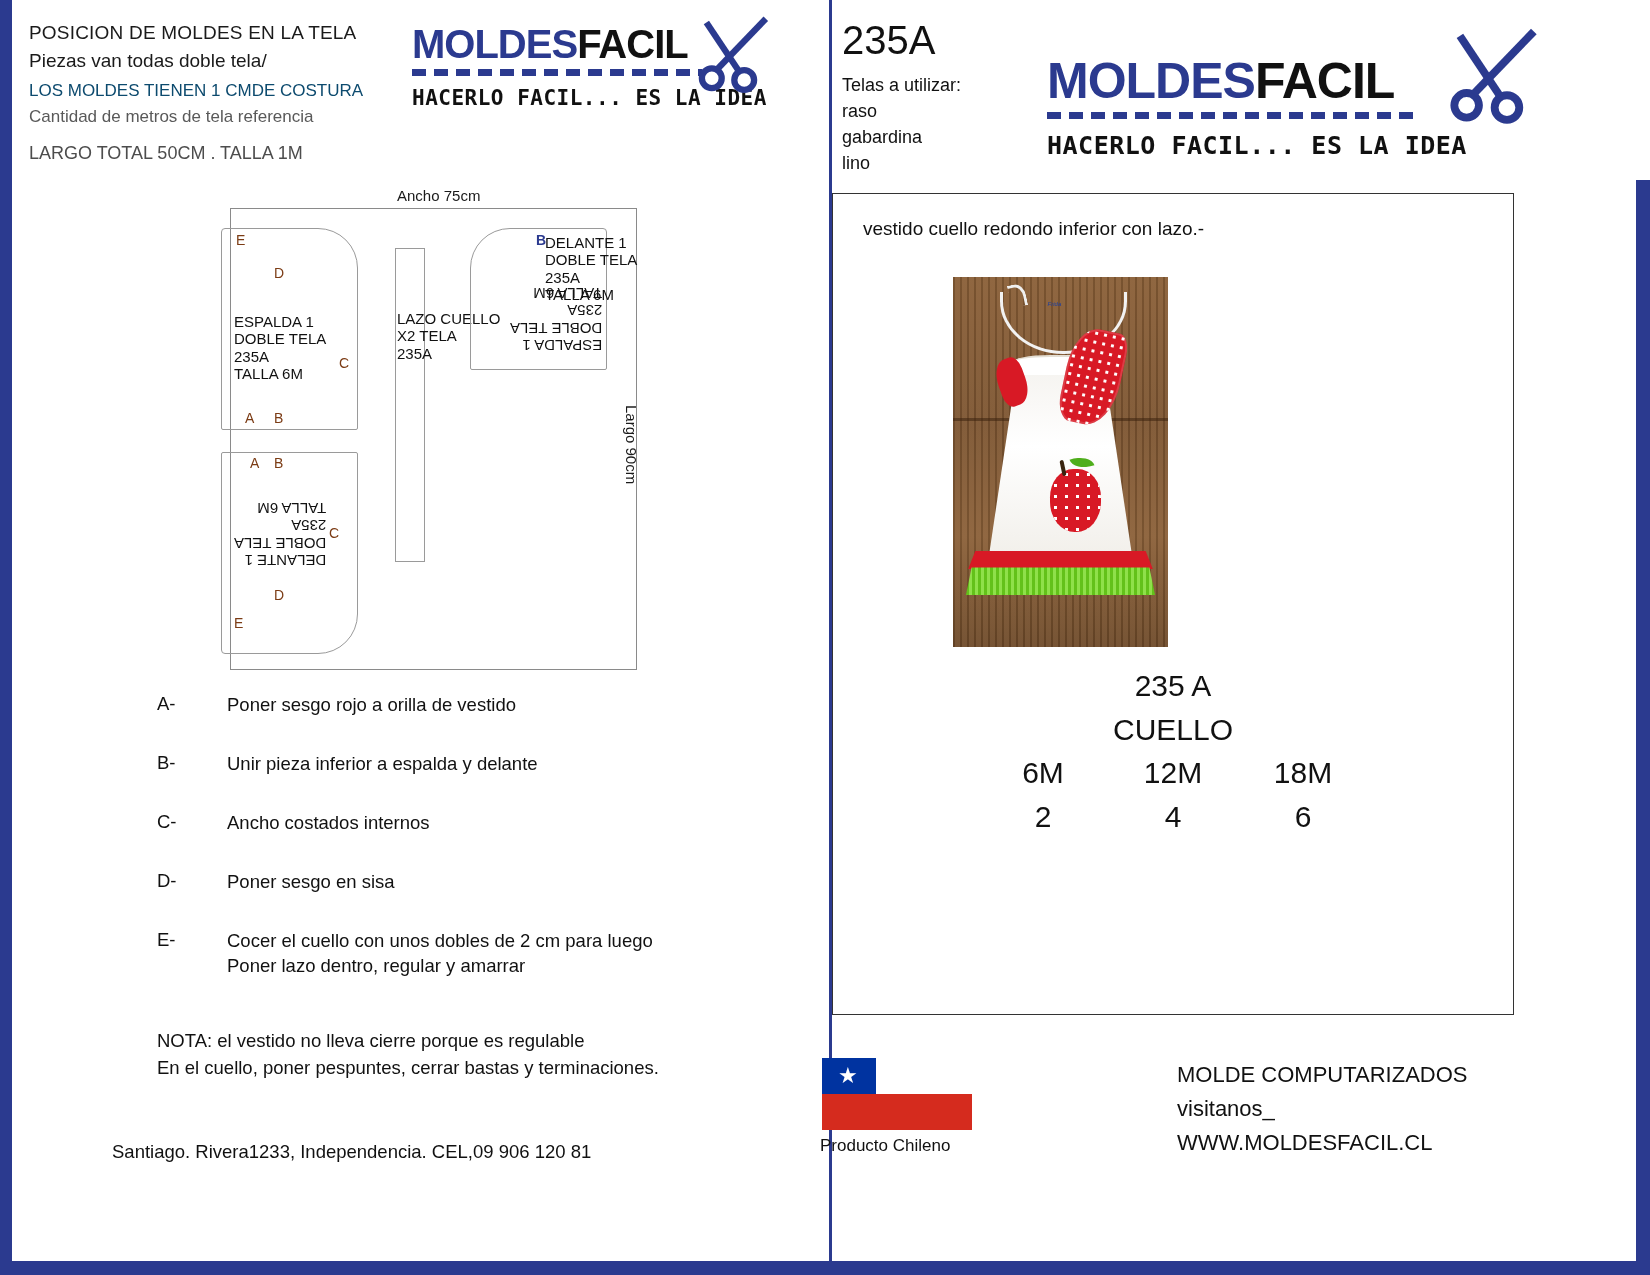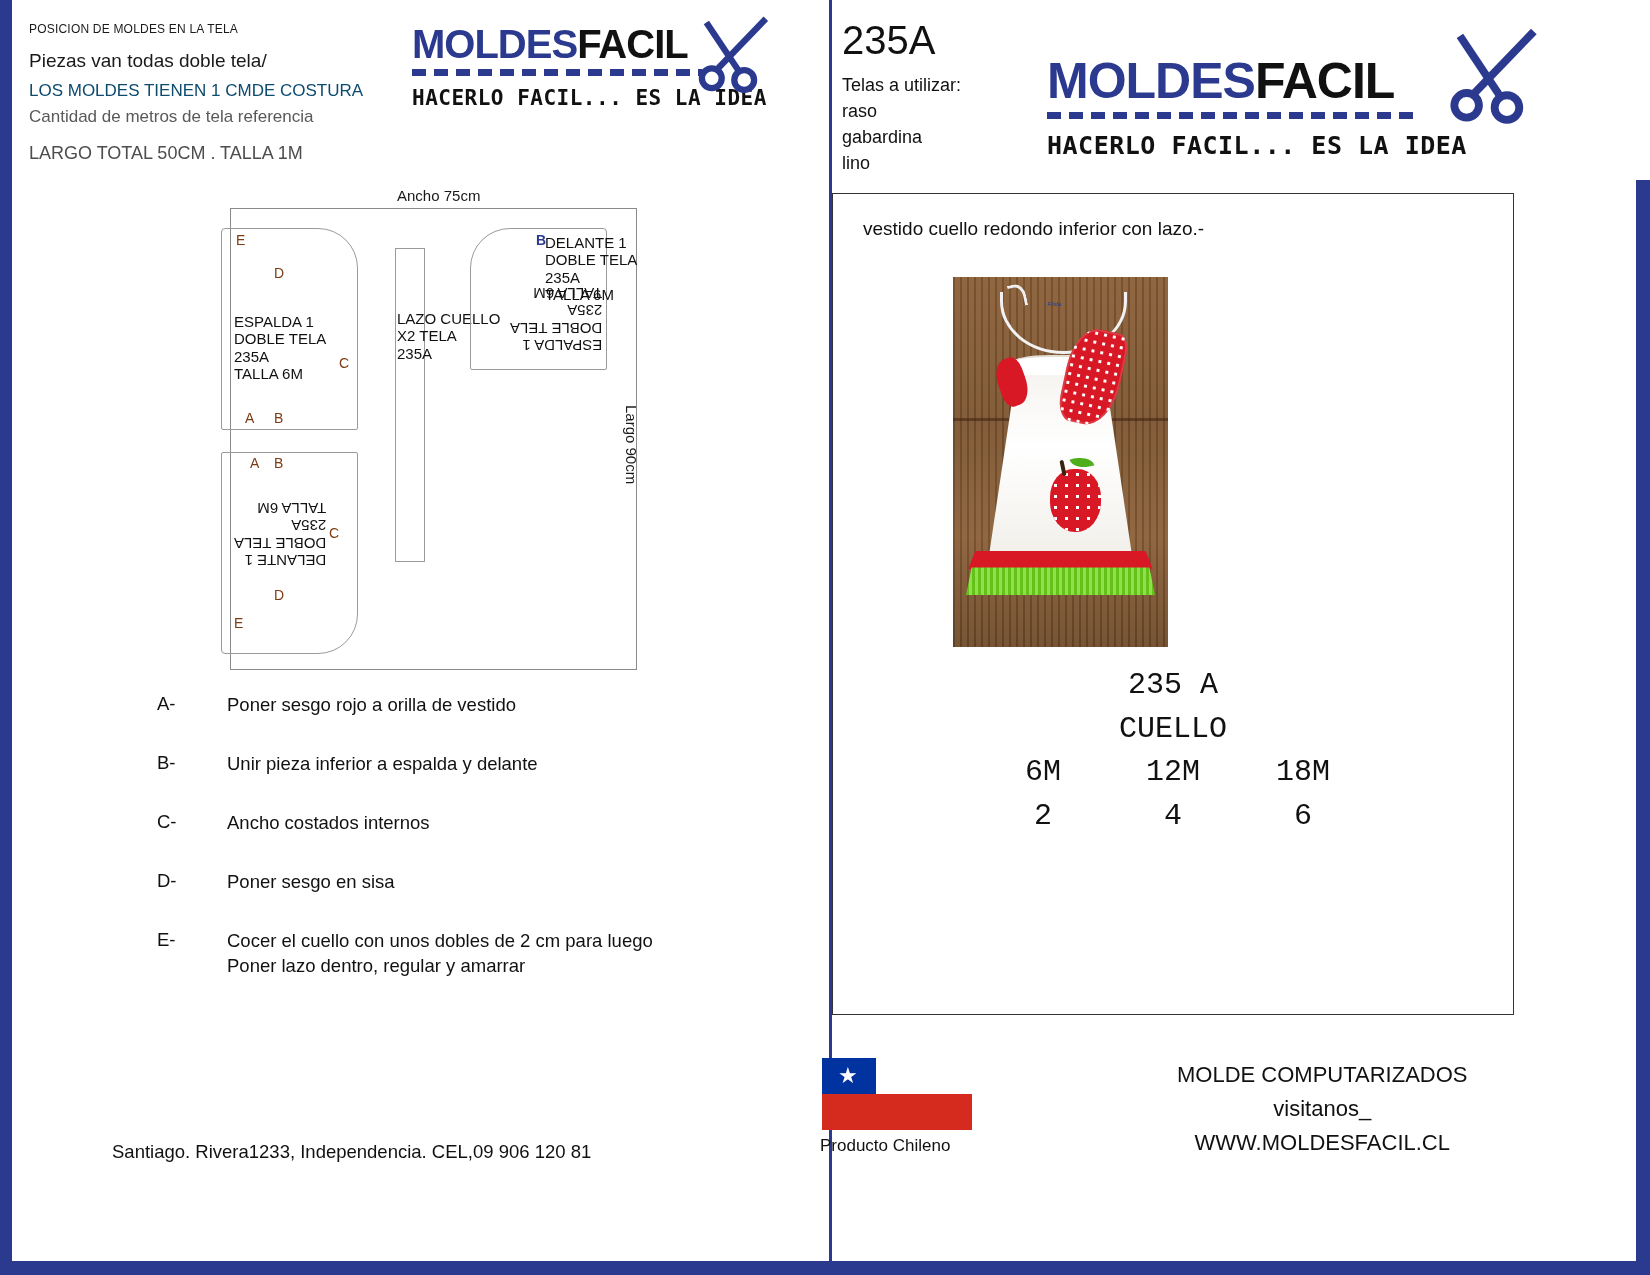--- a/index.html
+++ b/index.html
@@ -47,21 +47,21 @@
 
   
   .left-panel {
     position: absolute;
     left: 12px; top: 0;
     width: 817px; height: 1262px;
   }
   .hdr-title {
     position: absolute;
     left: 17px; top: 22px;
-    font-size: 12px;
+    font-size: 19px;
     color: #1a1a1a;
     letter-spacing: .2px;
   }
   .hdr-sub1 {
     position: absolute;
     left: 17px; top: 50px;
     font-size: 19px;
     color: #1a1a1a;
   }
   .hdr-sub2 {
@@ -351,21 +351,20 @@
     position: absolute;
     left: 0; top: 470px;
     width: 680px;
     text-align: center;
     font-size: 30px;
     line-height: 1.45;
     color: #111;
   }
   .size-row {
     display: block;
-    font-family: Liberation Mono, monospace;
   }
   .size-row span { display: inline-block; }
   .size-row .s1 { width: 130px; }
   .size-row .s2 { width: 130px; }
   .size-row .s3 { width: 130px; }
 
   .flag {
     position: absolute;
     left: -10px; top: 1058px;
     width: 150px; height: 72px;
@@ -498,20 +497,22 @@
     <div class="instr" style="left:145px; top:870px; width:680px;">
       <span class="k">D-</span>
       <span class="t">Poner sesgo en sisa</span>
     </div>
     <div class="instr" style="left:145px; top:929px; width:680px;">
       <span class="k">E-</span>
       <span class="t" style="white-space:pre-line;">Cocer el cuello con unos dobles de 2 cm para luego
 Poner lazo dentro, regular y amarrar</span>
     </div>
 
+    <div class="note" style="white-space:pre-line;">NOTA: el vestido no lleva cierre porque es regulable
+En el cuello, poner pespuntes, cerrar bastas y terminaciones.</div>
     <div class="addr">Santiago. Rivera1233, Independencia. CEL,09 906 120 81</div>
   </div>
 
   <div class="right-panel">
 
     <div class="code-big">235A</div>
     <div class="telas">
       <div>Telas a utilizar:</div>
       <div>raso</div>
       <div>gabardina</div>
@@ -570,18 +571,18 @@
     </div>
 
     <div class="flag">
       <div class="blue"></div>
       <div class="star">★</div>
       <div class="white"></div>
       <div class="red"></div>
     </div>
     <div class="flag-caption">Producto Chileno</div>
 
-    <div class="footer-right" style="white-space:pre-line;text-align:center;">MOLDE COMPUTARIZADOS
+    <div class="footer-right" style="white-space:pre-line;">MOLDE COMPUTARIZADOS
 visitanos_
 WWW.MOLDESFACIL.CL</div>
   </div>
 
 </div>
 
 </body></html>

